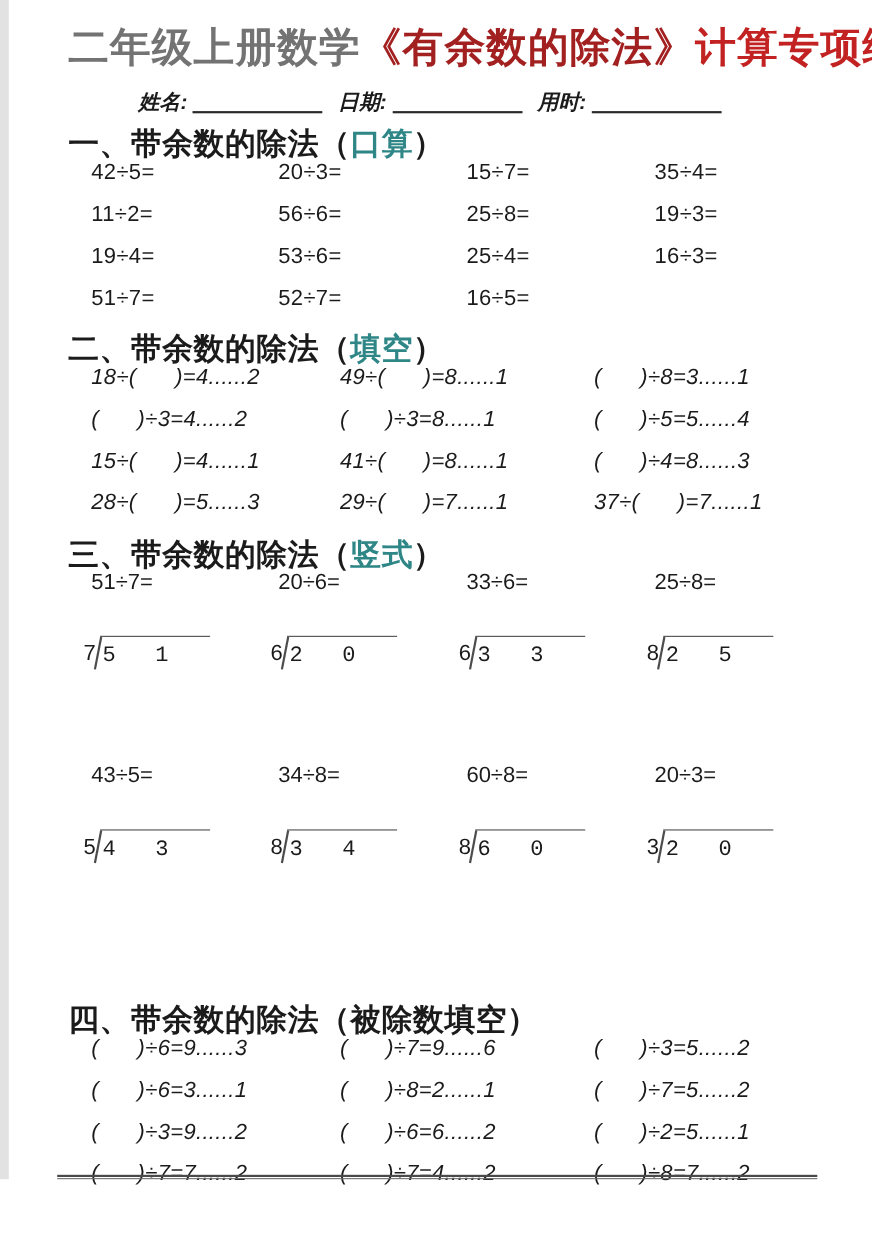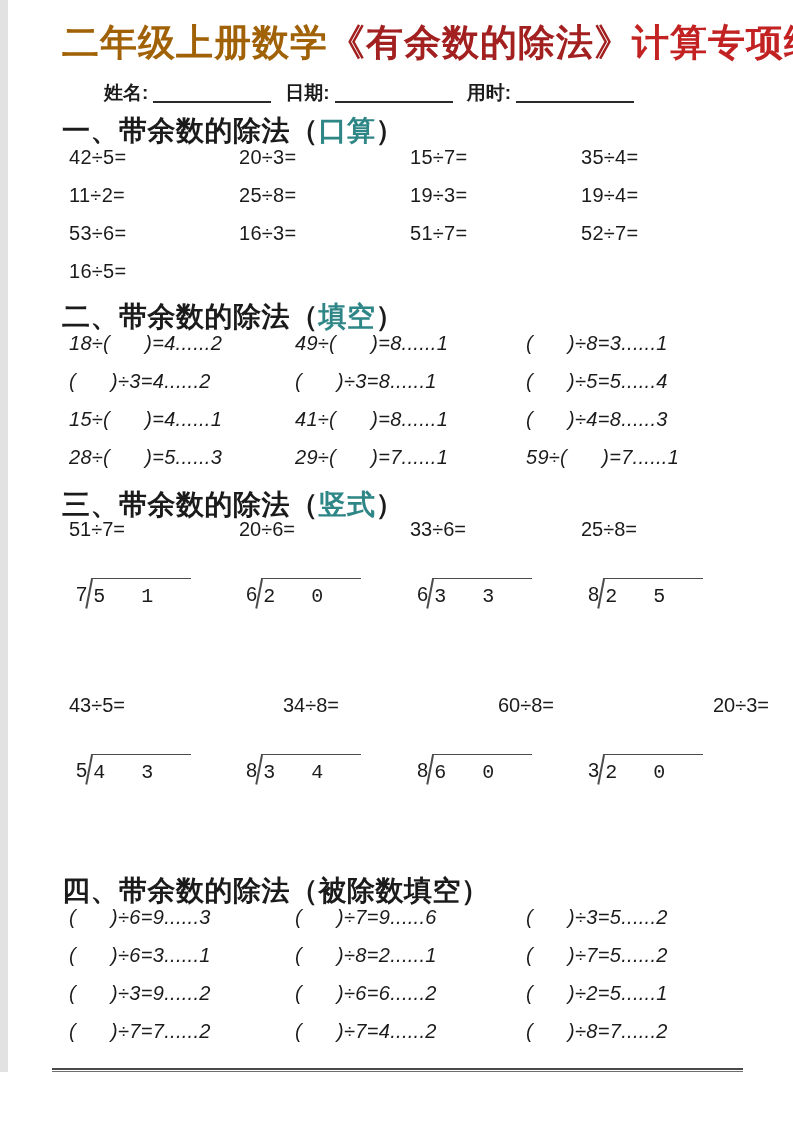--- a/index.html
+++ b/index.html
@@ -5,39 +5,39 @@
   * { margin:0; padding:0; box-sizing:border-box; }
   html,body { background:#fff; }
   body {
     width:793px; height:1122px; position:relative; overflow:hidden;
     font-family:"Liberation Sans", sans-serif; color:var(--ink,#1b1b1b);
   }
   .edge-strip { position:absolute; left:0; top:0; width:8px; height:1072px; background:#e2e2e2; }
   .content { position:relative; padding:18px 46px 0 62px; }
 
   .title { text-align:center; font-size:37px; font-weight:bold; letter-spacing:1px; line-height:50px; white-space:nowrap; }
-  .t-black { color:#a16207; }
+  .t-black { color:#737373; }
   .t-darkred { color:var(--darkred,#a32020); }
   .t-red { color:var(--red,#c32222); }
 
-  .info-line { margin:12px 0 0 42px; font-size:19px; font-weight:bold; height:24px; }
+  .info-line { margin:12px 0 0 64px; font-size:19px; font-weight:bold; height:24px;font-style:italic; }
   .blankline { display:inline-block; width:118px; height:19px; border-bottom:2px solid #2a2a2a; margin:0 14px 0 5px; vertical-align:-4px; }
 
   .sec-heading { font-size:28px; font-weight:bold; margin-top:8px; height:26px; letter-spacing:0.5px; }
   .sec-heading .tag { color:var(--teal,#2e8687); }
-  .grid { display:grid; margin-left:7px; font-size:20px; align-items:center; }
+  .grid { display:grid; margin-left:21px; font-size:20px; align-items:center; }
   .g4 { grid-template-columns:170px 171px 171px 120px; }
   .g3 { grid-template-columns:226px 231px 175px;font-style:italic; }
   .grid-rows .cell { height:38px; display:flex; align-items:center; white-space:pre; letter-spacing:0.3px; }
   .eq-row { margin-top:2px; }
   .eq-row .cell { height:30px; display:flex; align-items:center; white-space:pre; }
   .sec3-head { margin-top:10px; }
   .div-row { margin-top:34px; margin-left:14px; height:50px; align-items:flex-start; }
-  .eq-row2 { margin-top:62px;gap:44px; }
-  .s4-head { margin-top:68px; }
+  .eq-row2 { margin-top:62px; }
+  .s4-head { margin-top:104px; }
 
   .ld { display:inline-flex; align-items:flex-start; font-size:20px; }
   .ld-divisor { padding-top:5px; }
   .ld-box {
     position:relative; margin-left:4px; border-top:1.5px solid #4c4c4c;
     padding:6px 26px 0 2px; letter-spacing:12px; white-space:pre;font-family:Liberation Mono, monospace;
   }
   .ld-box::before {
     content:""; position:absolute; left:0; top:0; width:1.5px; height:30px;
     background:#4c4c4c; transform:rotate(11deg); transform-origin:top center;
@@ -59,44 +59,46 @@
 
   <div class="info-line"><span>姓名:</span><span class="blankline"></span><span>日期:</span><span class="blankline"></span><span>用时:</span><span class="blankline"></span></div>
 
   <div class="sec-heading"><span>一、带余数的除法（</span><span class="tag">口算</span><span>）</span></div>
   <div class="grid g4 grid-rows">
     <span class="cell">42÷5=</span>
     <span class="cell">20÷3=</span>
     <span class="cell">15÷7=</span>
     <span class="cell">35÷4=</span>
     <span class="cell">11÷2=</span>
+    <span class="cell">56÷6=</span>
     <span class="cell">25÷8=</span>
     <span class="cell">19÷3=</span>
     <span class="cell">19÷4=</span>
     <span class="cell">53÷6=</span>
+    <span class="cell">25÷4=</span>
     <span class="cell">16÷3=</span>
     <span class="cell">51÷7=</span>
     <span class="cell">52÷7=</span>
     <span class="cell">16÷5=</span>
   </div>
 
   <div class="sec-heading"><span>二、带余数的除法（</span><span class="tag">填空</span><span>）</span></div>
   <div class="grid g3 grid-rows">
     <span class="cell">18÷(      )=4......2</span>
     <span class="cell">49÷(      )=8......1</span>
     <span class="cell">(      )÷8=3......1</span>
     <span class="cell">(      )÷3=4......2</span>
     <span class="cell">(      )÷3=8......1</span>
     <span class="cell">(      )÷5=5......4</span>
     <span class="cell">15÷(      )=4......1</span>
     <span class="cell">41÷(      )=8......1</span>
     <span class="cell">(      )÷4=8......3</span>
     <span class="cell">28÷(      )=5......3</span>
     <span class="cell">29÷(      )=7......1</span>
-    <span class="cell">59÷(      )=7......1</span>
+    <span class="cell">37÷(      )=7......1</span>
   </div>
 
   <div class="sec-heading sec3-head"><span>三、带余数的除法（</span><span class="tag">竖式</span><span>）</span></div>
 
   <div class="grid g4 eq-row">
     <span class="cell">51÷7=</span>
     <span class="cell">20÷6=</span>
     <span class="cell">33÷6=</span>
     <span class="cell">25÷8=</span>
   </div>

